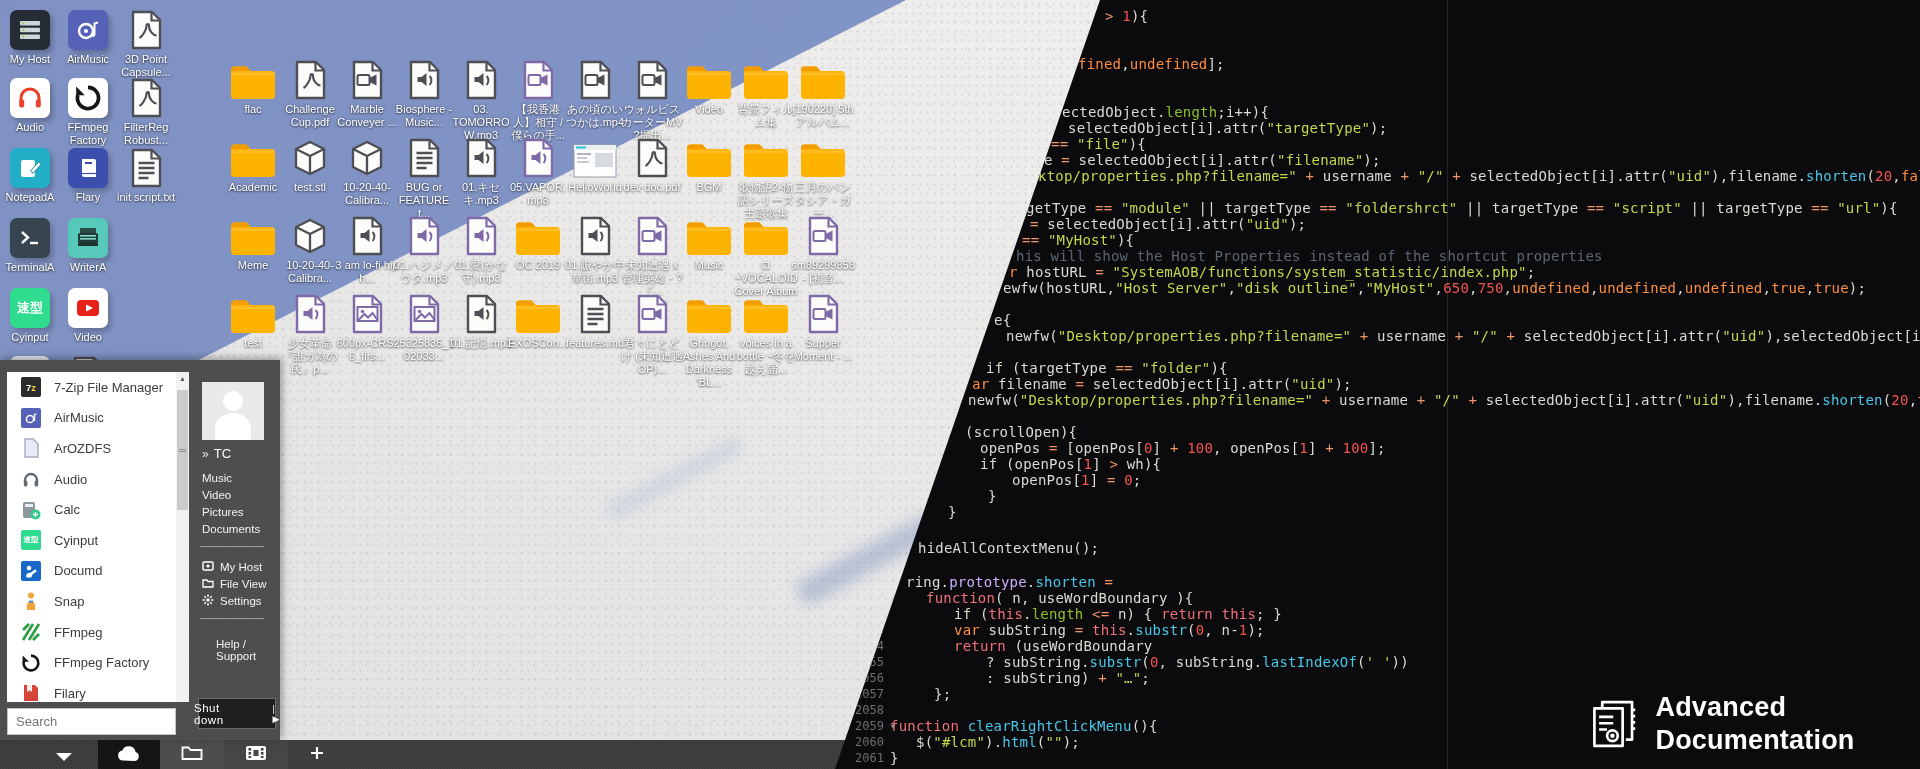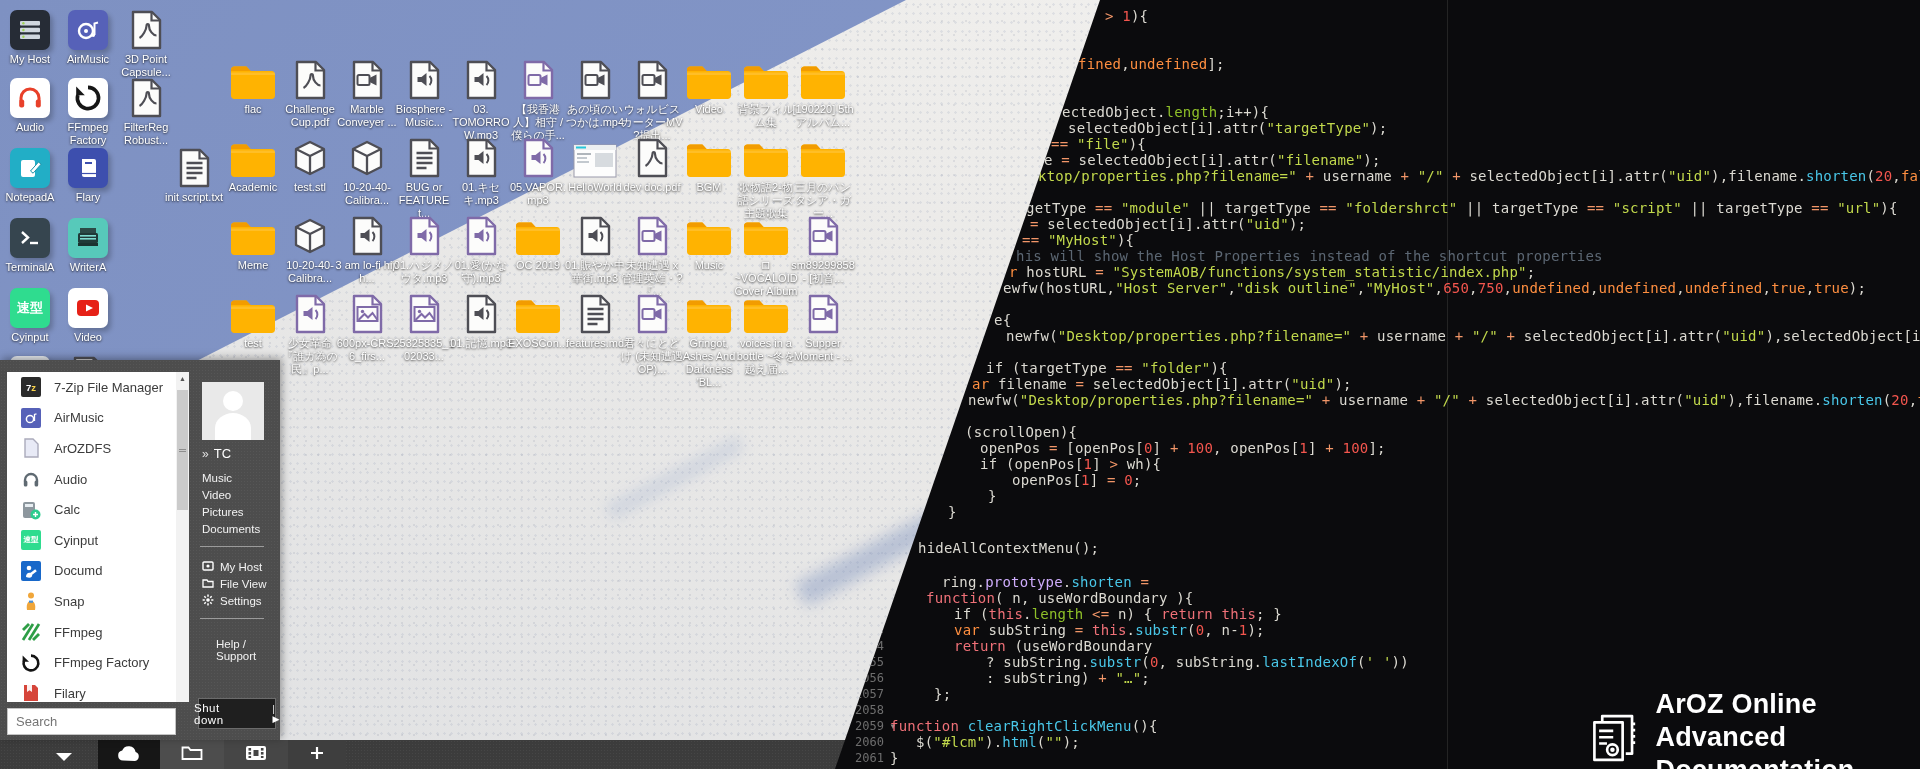--- a/index.html
+++ b/index.html
@@ -183,21 +183,21 @@
           <div class="tile" style="background:#3d4fae">
             <svg width="26" height="26">
               <path d="M7 4h12a2 2 0 012 2v16H9a2 2 0 01-2-2z" fill="#fff"></path>
               <rect x="10" y="7" width="7" height="2" fill="#3d4fae"></rect>
               <path d="M7 18.5h14" stroke="#3d4fae" stroke-width="1.2"></path>
             </svg>
           </div>
         </div>
         <div class="dlabel">Flary</div>
       </div>
-      <div class="dicon" style="left: 116px; top: 146px; width: 60px; margin-left: 48px;">
+      <div class="dicon" style="left: 116px; top: 146px; width: 60px;">
         <div class="art">
           <svg width="33" height="40" viewBox="0 0 32 40">
             <path d="M2.5 2h19l8 8v28h-27z" fill="#fcfcfb" stroke="#4e4e55" stroke-width="2.4" stroke-linejoin="round"></path>
             <path d="M21 2v8.5h8.5" fill="none" stroke="#4e4e55" stroke-width="2.2"></path>
             <path d="M8 15h16M8 20h16M8 25h16M8 30h10" stroke="#4e4e55" stroke-width="2.4"></path>
           </svg>
         </div>
         <div class="dlabel">init script.txt</div>
       </div>
       <div class="dicon" style="left: 0px; top: 216px; width: 60px;">
@@ -985,21 +985,21 @@
         <div class="codeline" style="left: 972px; top: 376px;"><span class="c-k">ar </span><span class="c-w">filename </span><span class="c-o">=</span><span class="c-w"> selectedObject[i].attr(</span><span class="c-s">"uid"</span><span class="c-w">);</span></div>
         <div class="codeline" style="left: 968px; top: 392px;"><span class="c-w">newfw(</span><span class="c-s">"Desktop/properties.php?filename="</span><span class="c-o"> + </span><span class="c-w">username</span><span class="c-o"> + </span><span class="c-s">"/"</span><span class="c-o"> + </span><span class="c-w">selectedObject[i].attr(</span><span class="c-s">"uid"</span><span class="c-w">),filename.</span><span class="c-t">shorten</span><span class="c-w">(</span><span class="c-n">20</span><span class="c-w">,</span><span class="c-k">false</span></div>
         <div class="codeline" style="left: 965px; top: 424px;"><span class="c-w">(scrollOpen){</span></div>
         <div class="codeline" style="left: 980px; top: 440px;"><span class="c-w">openPos </span><span class="c-o">=</span><span class="c-w"> [openPos[</span><span class="c-n">0</span><span class="c-w">] </span><span class="c-o">+</span><span class="c-n"> 100</span><span class="c-w">, openPos[</span><span class="c-n">1</span><span class="c-w">] </span><span class="c-o">+</span><span class="c-n"> 100</span><span class="c-w">];</span></div>
         <div class="codeline" style="left: 980px; top: 456px;"><span class="c-w">if (openPos[</span><span class="c-n">1</span><span class="c-w">] </span><span class="c-o">&gt;</span><span class="c-w"> wh){</span></div>
         <div class="codeline" style="left: 1012px; top: 472px;"><span class="c-w">openPos[</span><span class="c-n">1</span><span class="c-w">] </span><span class="c-o">=</span><span class="c-n"> 0</span><span class="c-w">;</span></div>
         <div class="codeline" style="left: 988px; top: 488px;"><span class="c-w">}</span></div>
         <div class="codeline" style="left: 948px; top: 504px;"><span class="c-w">}</span></div>
         <div class="codeline" style="left: 918px; top: 540px;"><span class="c-w">hideAllContextMenu();</span></div>
         <div class="gnum" style="top: 574px;">2050</div>
-        <div class="codeline" style="left: 942px; top: 574px;"><span class="c-w">ring.</span><span class="c-p">prototype</span><span class="c-w">.</span><span class="c-t">shorten</span><span class="c-w"> </span><span class="c-o">=</span></div>
+        <div class="codeline" style="left: 906px; top: 574px;"><span class="c-w">ring.</span><span class="c-p">prototype</span><span class="c-w">.</span><span class="c-t">shorten</span><span class="c-w"> </span><span class="c-o">=</span></div>
         <div class="gnum" style="top: 590px;">2051</div>
         <div class="codeline" style="left: 926px; top: 590px;"><span class="c-f">function</span><span class="c-w">( n, useWordBoundary ){</span></div>
         <div class="gnum" style="top: 606px;">2052</div>
         <div class="codeline" style="left: 954px; top: 606px;"><span class="c-w">if (</span><span class="c-f">this</span><span class="c-w">.</span><span class="c-g">length</span><span class="c-w"> </span><span class="c-o">&lt;=</span><span class="c-w"> n) { </span><span class="c-f">return</span><span class="c-w"> </span><span class="c-f">this</span><span class="c-w">; }</span></div>
         <div class="gnum" style="top: 622px;">2053</div>
         <div class="codeline" style="left: 954px; top: 622px;"><span class="c-k">var</span><span class="c-w"> subString </span><span class="c-o">=</span><span class="c-w"> </span><span class="c-f">this</span><span class="c-w">.</span><span class="c-t">substr</span><span class="c-w">(</span><span class="c-n">0</span><span class="c-w">, n-</span><span class="c-n">1</span><span class="c-w">);</span></div>
         <div class="gnum" style="top: 638px;">2054</div>
         <div class="codeline" style="left: 954px; top: 638px;"><span class="c-f">return</span><span class="c-w"> (useWordBoundary</span></div>
         <div class="gnum" style="top: 654px;">2055</div>
         <div class="codeline" style="left: 986px; top: 654px;"><span class="c-w">? subString.</span><span class="c-t">substr</span><span class="c-w">(</span><span class="c-n">0</span><span class="c-w">, subString.</span><span class="c-t">lastIndexOf</span><span class="c-w">(</span><span class="c-s">' '</span><span class="c-w">))</span></div>
@@ -1024,17 +1024,16 @@
       <g fill="none" stroke="#fff" stroke-width="1.7" stroke-linejoin="round">
         <path d="M11 8V4h19v24h-4"></path>
         <path d="M30 9h2M30 13h2M30 17h2M30 21h2"></path>
         <rect x="6" y="8" width="18" height="24"></rect>
         <path d="M9 13.5h9M9 17.5h9M9 21.5h5"></path>
         <circle cx="17.5" cy="25.5" r="3.4"></circle>
         <circle cx="17.5" cy="25.5" r="0.6" fill="#fff"></circle>
       </g>
     </svg>
     <div id="logo-text">
-      <div>ArOZ Online</div>
       <div>Advanced Documentation</div>
     </div>
   </div>
 </div>
 
 </body></html>

